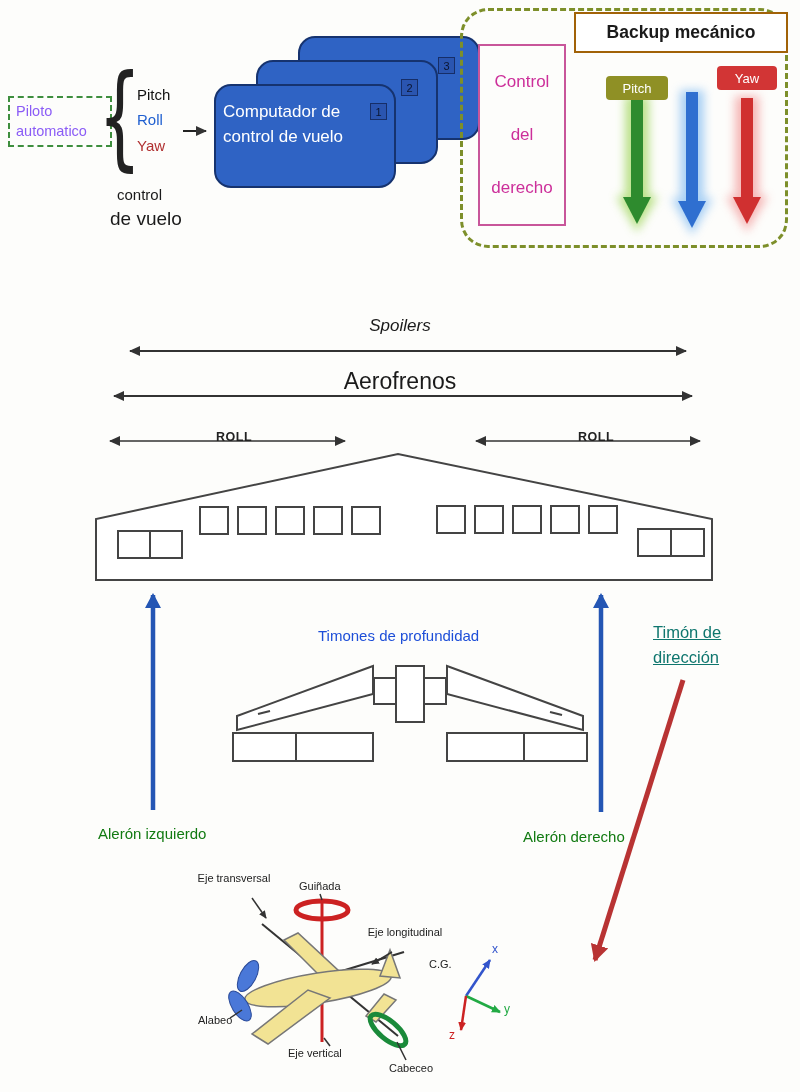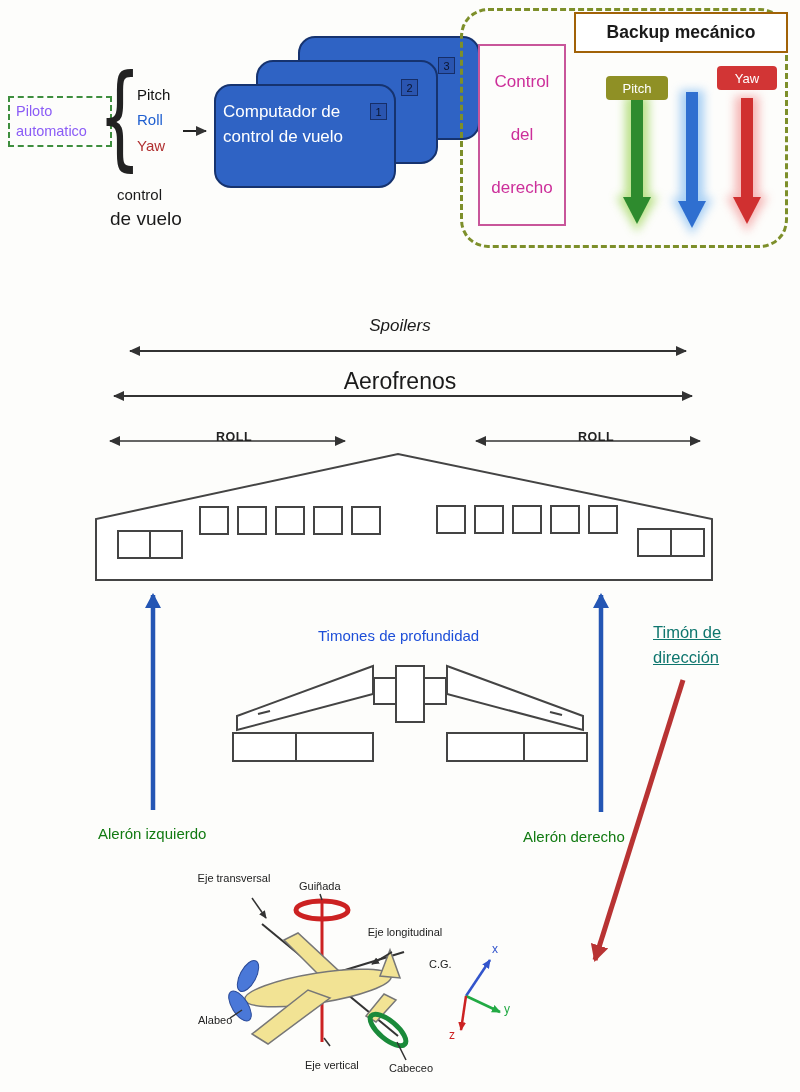--- a/index.html
+++ b/index.html
@@ -53,21 +53,21 @@
   
   .elevators { left:318px; top:627px; color:#1d4ed8; font-size:15px; }
   .rudder { left:653px; top:620px; width:95px; color:#0f766e; font-size:16.5px; line-height:1.5;text-decoration:underline; }
 
   
   .ax { font-size:11px; color:#222; }
   .eje-trans { left:196px; top:872px; width:76px; text-align:center; line-height:1.25; }
   .guinada   { left:299px; top:880px; }
   .eje-long  { left:366px; top:926px; width:78px; text-align:center; line-height:1.25; }
   .alabeo    { left:198px; top:1014px; }
-  .eje-vert  { left:305px; top:1047px;margin-top:12px; }
+  .eje-vert  { left:288px; top:1047px; }
   .cabeceo   { left:389px; top:1062px; }
   .cg        { left:429px; top:958px; }
   .ax-x { left:492px; top:942px;  font-size:12px; color:#3355cc; }
   .ax-y { left:504px; top:1002px; font-size:12px; color:#22aa44; }
   .ax-z { left:449px; top:1028px; font-size:12px; color:#cc2222; }
 </style>
 </head>
 <body>
 
 <div class="page">

